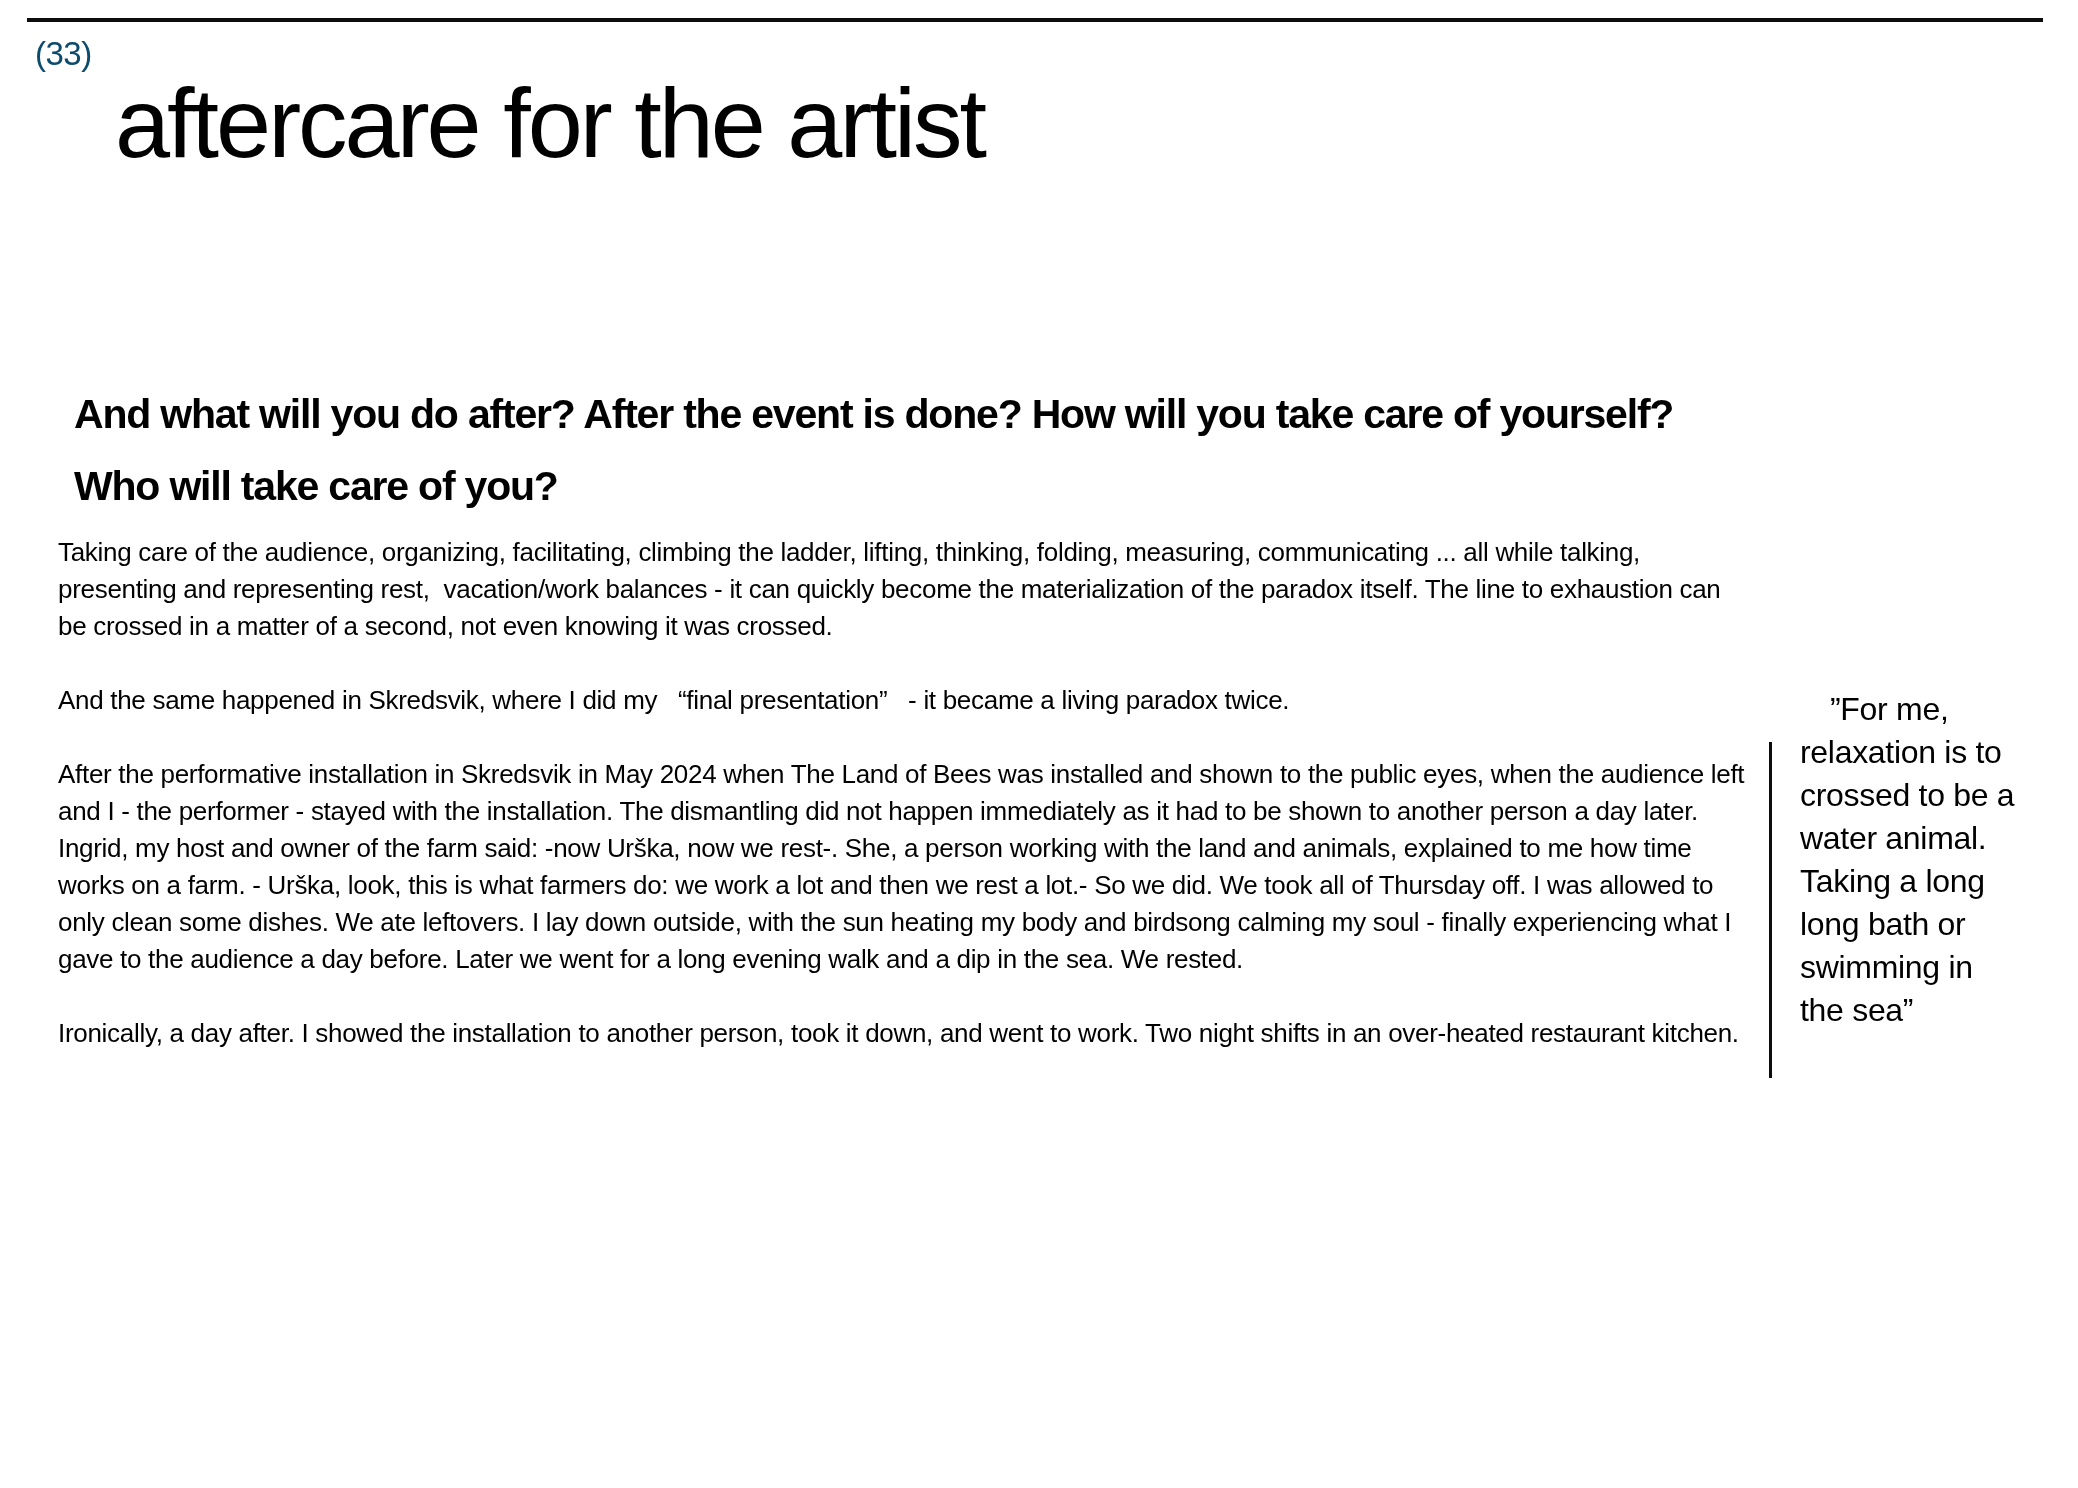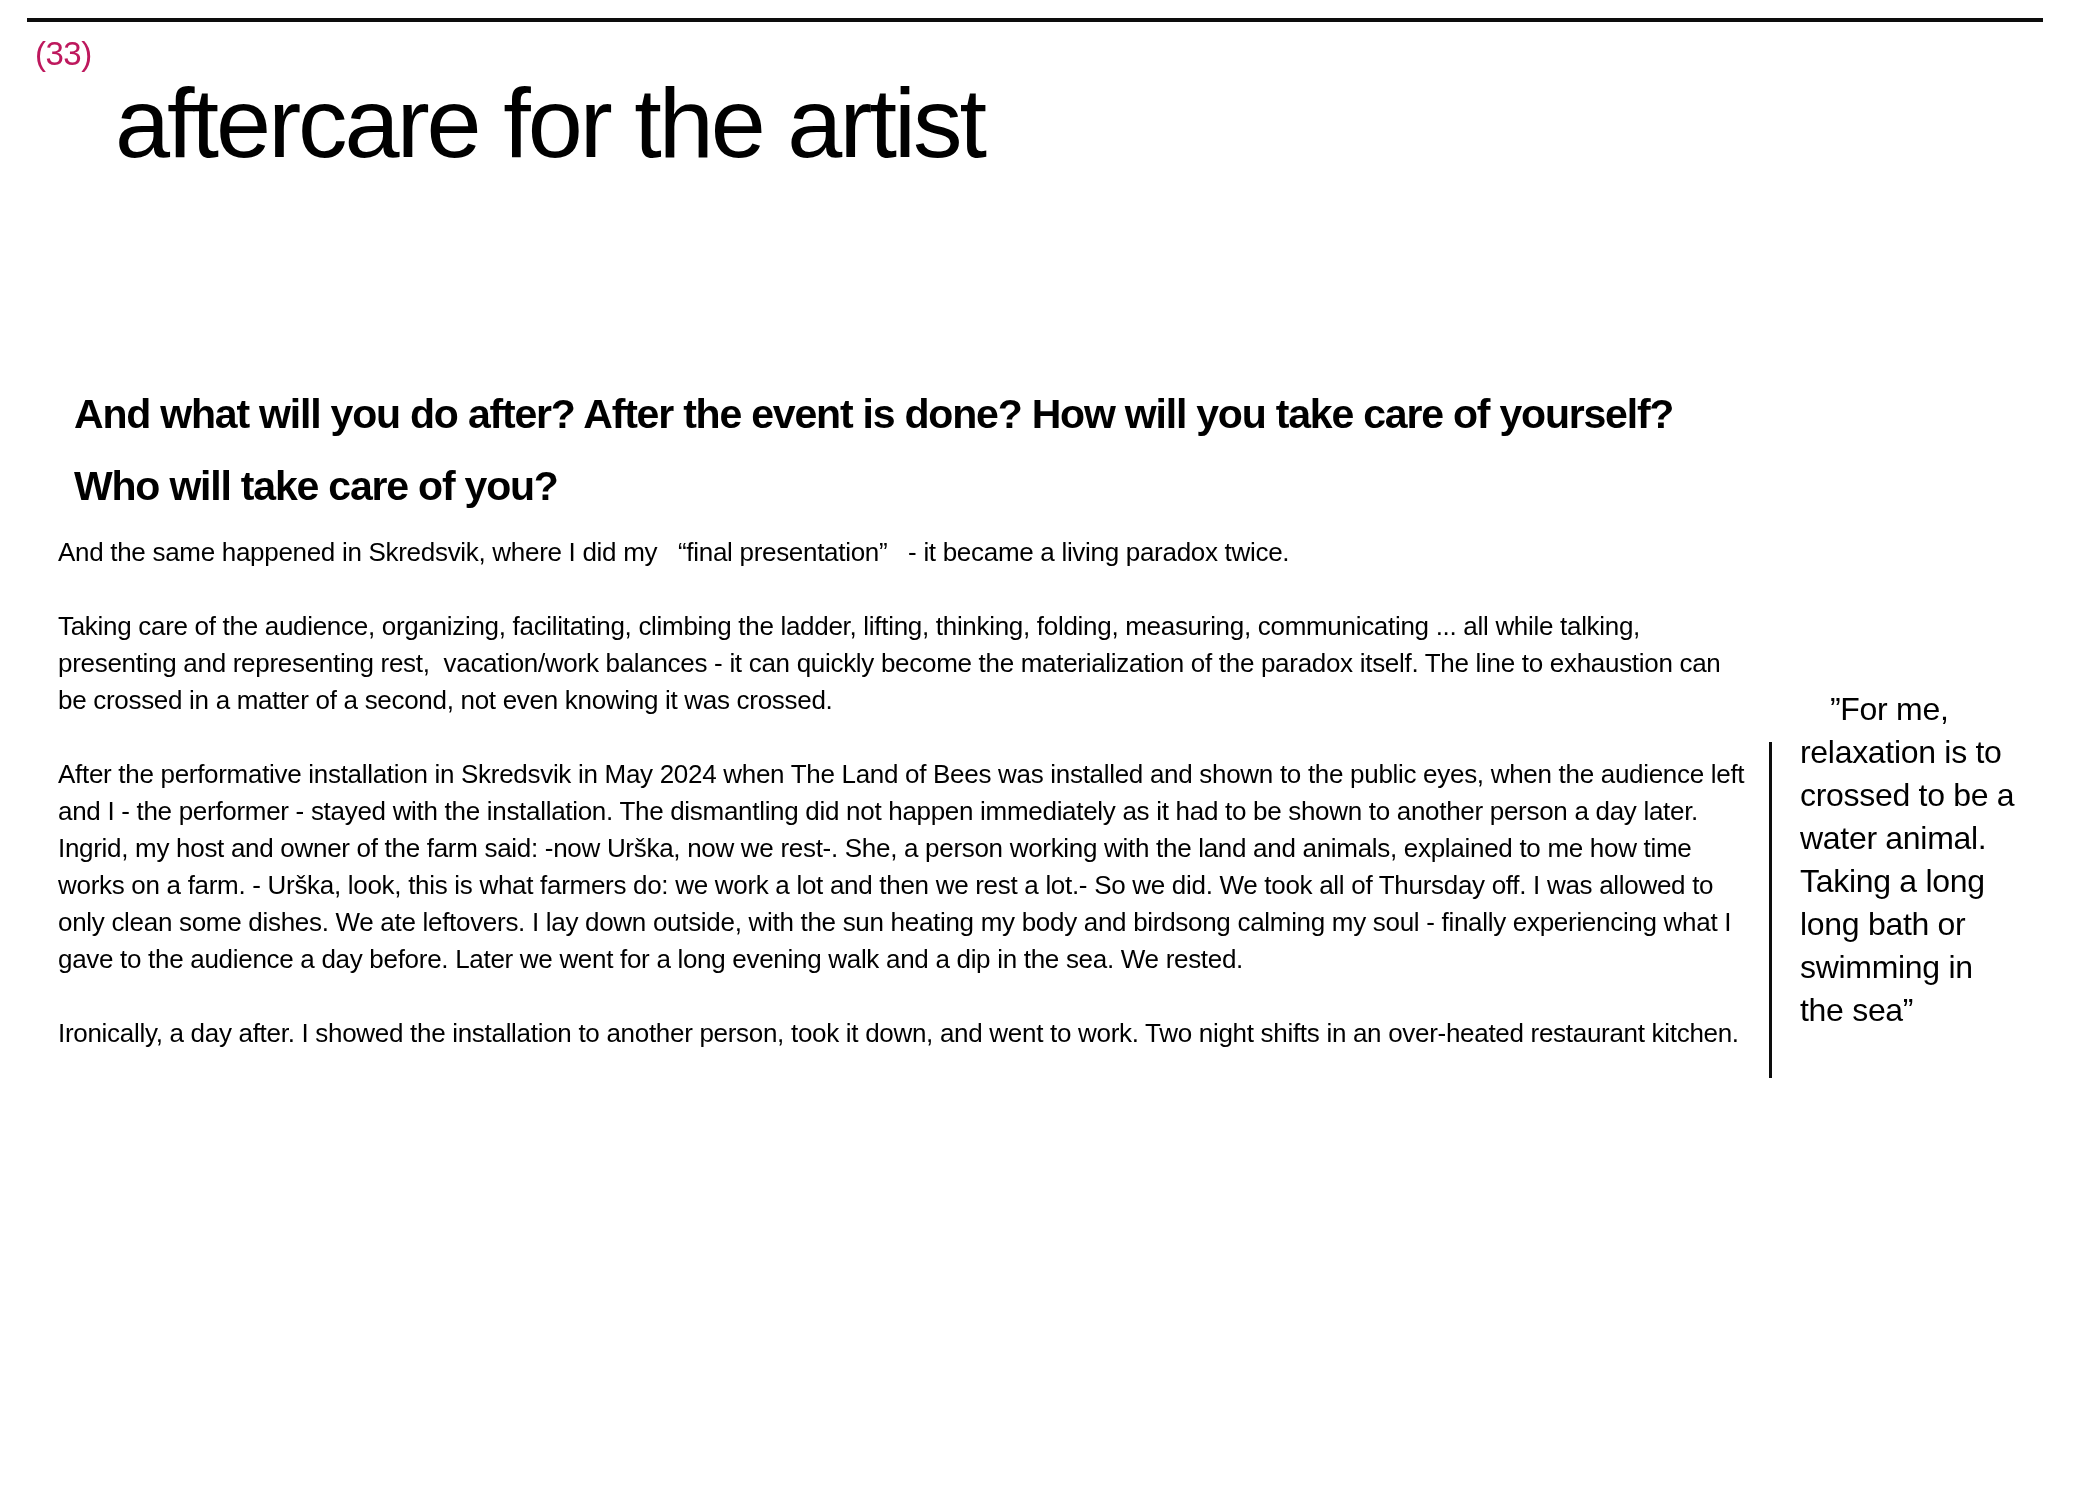--- a/index.html
+++ b/index.html
@@ -91,29 +91,29 @@
     padding-left: 30px;
   }
 </style>
 </head>
 <body>
 
 <div class="slide">
 
   <div class="top-rule"></div>
 
-  <div class="page-number" style="color: #be185d;">(33)</div>
+  <div class="page-number" style="color: #0c4a6e;">(33)</div>
 
   <h1 class="page-title">aftercare for the artist</h1>
 
   <h2 class="section-heading">And what will you do after? After the event is done? How will you take care of yourself? Who will take care of you?</h2>
 
   <div class="body-text">
+    <p>Taking care of the audience, organizing, facilitating, climbing the ladder, lifting, thinking, folding, measuring, communicating ... all while talking, presenting and representing rest,  vacation/work balances - it can quickly become the materialization of the paradox itself. The line to exhaustion can be crossed in a matter of a second, not even knowing it was crossed.</p>
     <p>And the same happened in Skredsvik, where I did my   “final presentation”   - it became a living paradox twice.</p>
-    <p>Taking care of the audience, organizing, facilitating, climbing the ladder, lifting, thinking, folding, measuring, communicating ... all while talking, presenting and representing rest,  vacation/work balances - it can quickly become the materialization of the paradox itself. The line to exhaustion can be crossed in a matter of a second, not even knowing it was crossed.</p>
     <p>After the performative installation in Skredsvik in May 2024 when The Land of Bees was installed and shown to the public eyes, when the audience left and I - the performer - stayed with the installation. The dismantling did not happen immediately as it had to be shown to another person a day later. Ingrid, my host and owner of the farm said: -now Urška, now we rest-. She, a person working with the land and animals, explained to me how time works on a farm. - Urška, look, this is what farmers do: we work a lot and then we rest a lot.- So we did. We took all of Thursday off. I was allowed to only clean some dishes. We ate leftovers. I lay down outside, with the sun heating my body and birdsong calming my soul - finally experiencing what I gave to the audience a day before. Later we went for a long evening walk and a dip in the sea. We rested.</p>
     <p>Ironically, a day after. I showed the installation to another person, took it down, and went to work. Two night shifts in an over-heated restaurant kitchen.</p>
   </div>
 
   <div class="quote-divider"></div>
 
   <aside class="pull-quote">
     <div class="q-line">”For me,</div>
     <div class="q-line">relaxation is to</div>
     <div class="q-line">crossed to be a</div>

